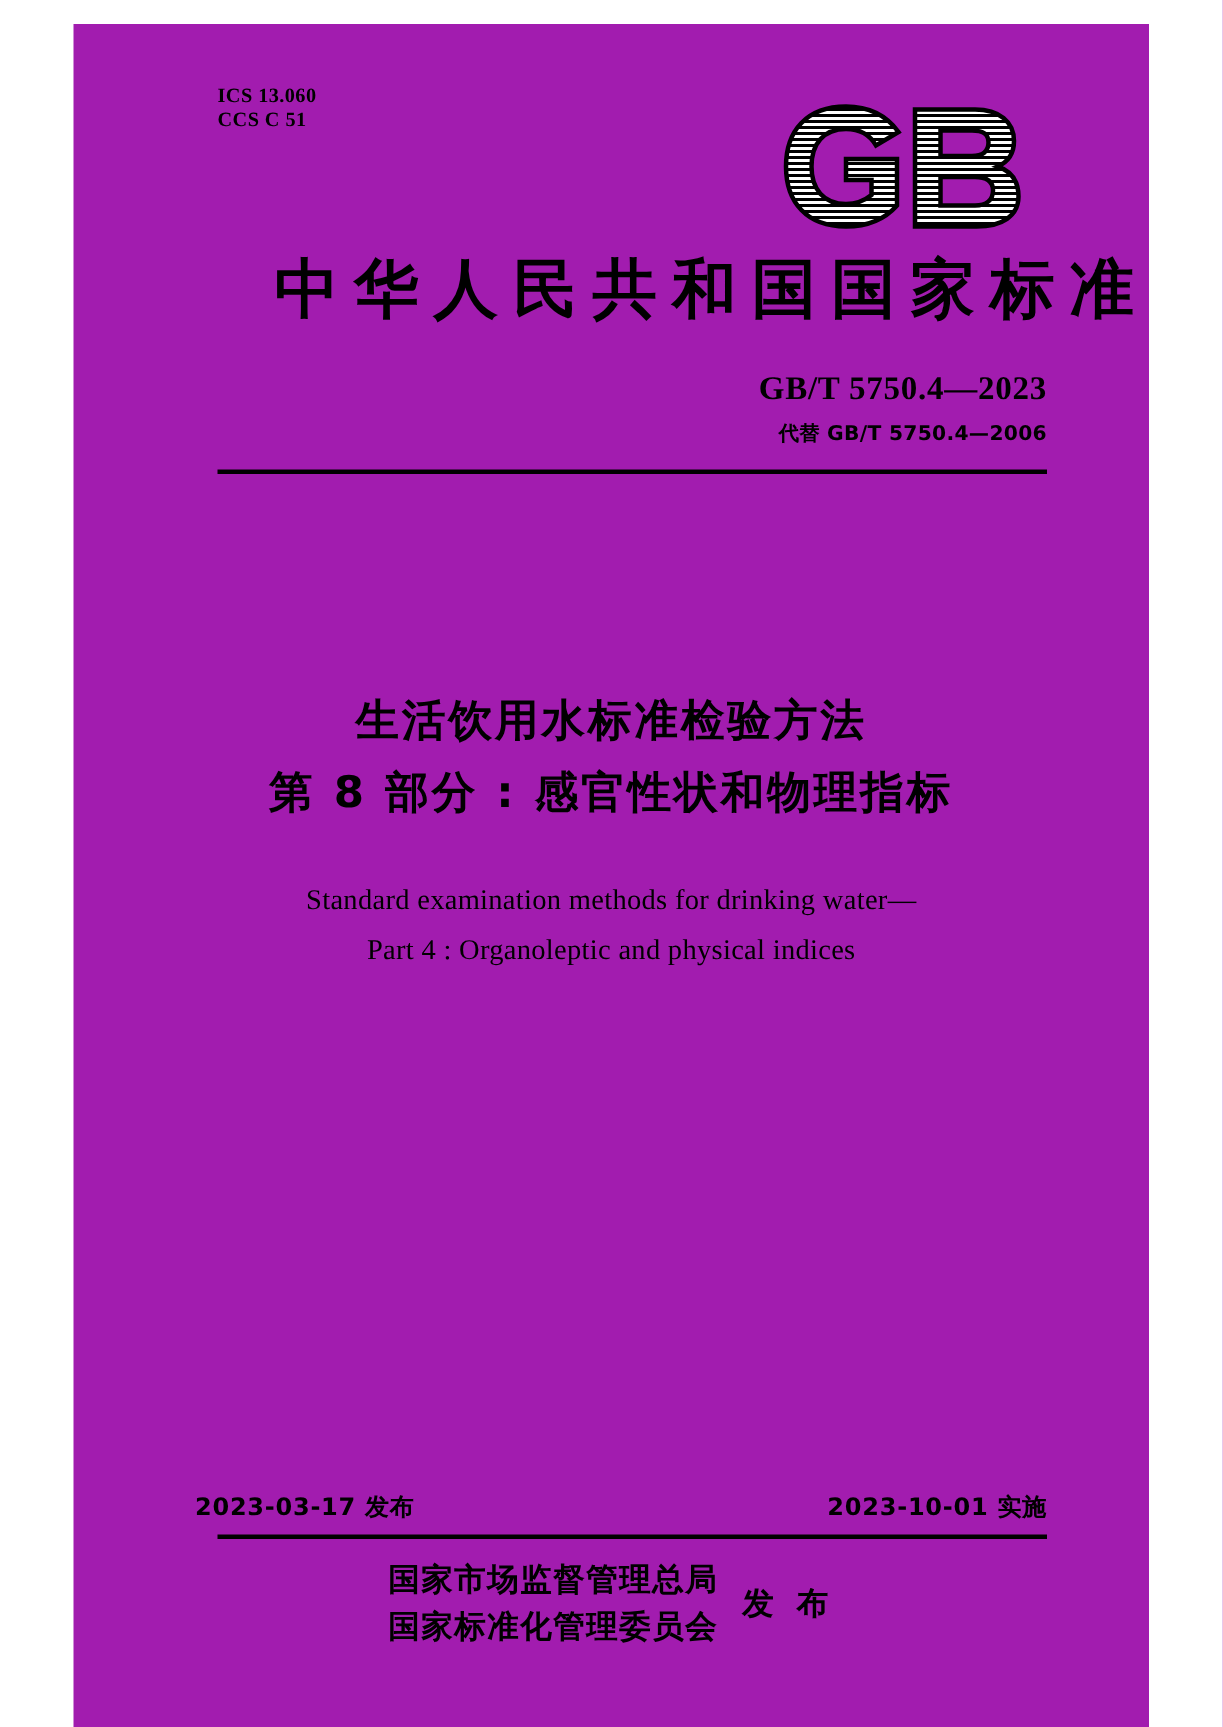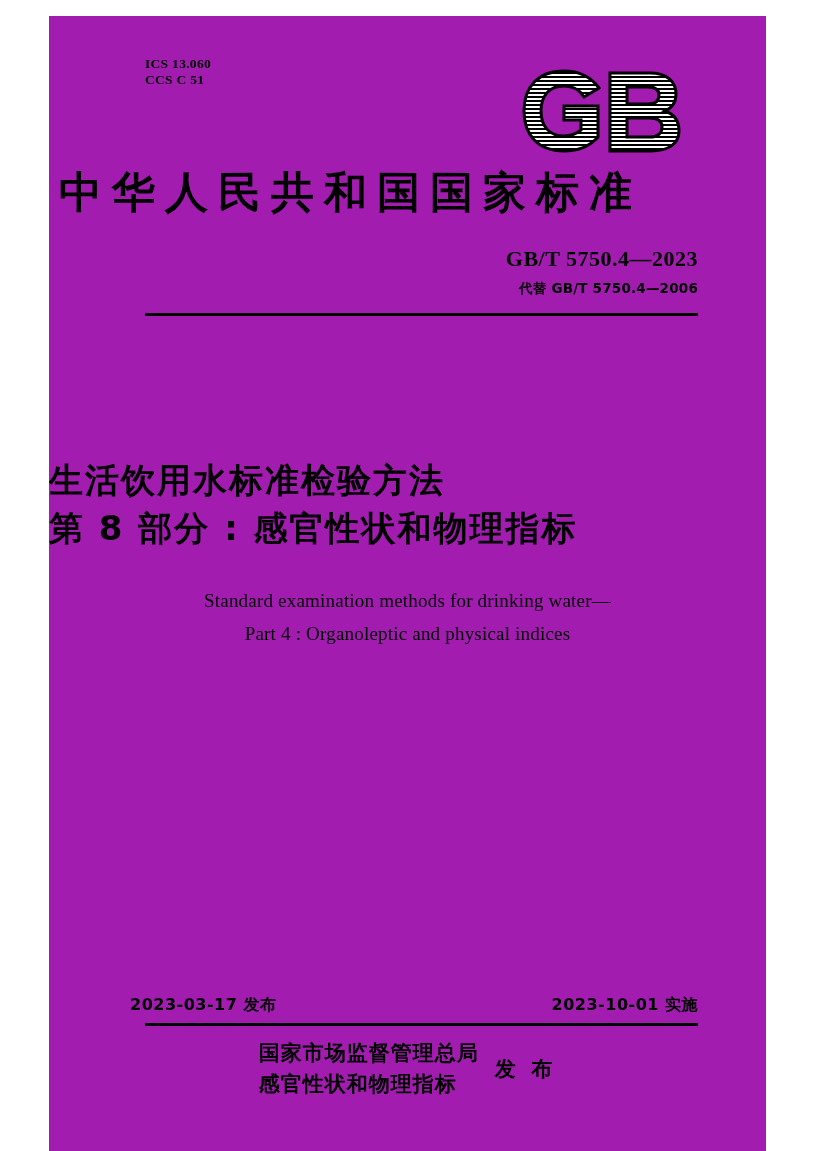--- a/index.html
+++ b/index.html
@@ -40,21 +40,21 @@
     width: 180px;
     height: 86px;
   }
 
   
   .nat-title {
     position: absolute;
     left: 0;
     right: 0;
     top: 148px;
-    text-align: left;
+    text-align: right;
     font-family: "DejaVu Sans", sans-serif;
     font-weight: bold;
     font-size: 43px;
     letter-spacing: 10px;
     text-indent: 10px;
     color: #000;
   }
 
   
   .std-no {
@@ -92,23 +92,24 @@
     top: 1007px;
     border-top: 3px solid #000;
   }
 
   
   .doc-title {
     position: absolute;
     left: 0;
     right: 0;
     top: 440px;
-    font-family: "DejaVu Sans", sans-serif;
-    font-weight: bold;
-    font-size: 34px;
+    text-align: center;
+    font-family: "DejaVu Sans", sans-serif;
+    font-weight: bold;
+    font-size: 29px;
     line-height: 48px;
     letter-spacing: 2px;
   }
 
   
   .doc-title-en {
     position: absolute;
     left: 0;
     right: 0;
     top: 568px;
@@ -217,18 +218,18 @@
 
   <div class="rule-bottom"></div>
 
   <div class="pub-date">2023-03-17 发布</div>
   <div class="impl-date">2023-10-01 实施</div>
 
   <div class="issuer">
     <span class="issuer-inner">
       <span class="issuer-names">
         <div>国家市场监督管理总局</div>
-        <div>感官性状和物理指标</div>
+        <div>国家标准化管理委员会</div>
       </span><span class="issuer-verb">发 布</span>
     </span>
   </div>
 
 </div>
 
 </body></html>

